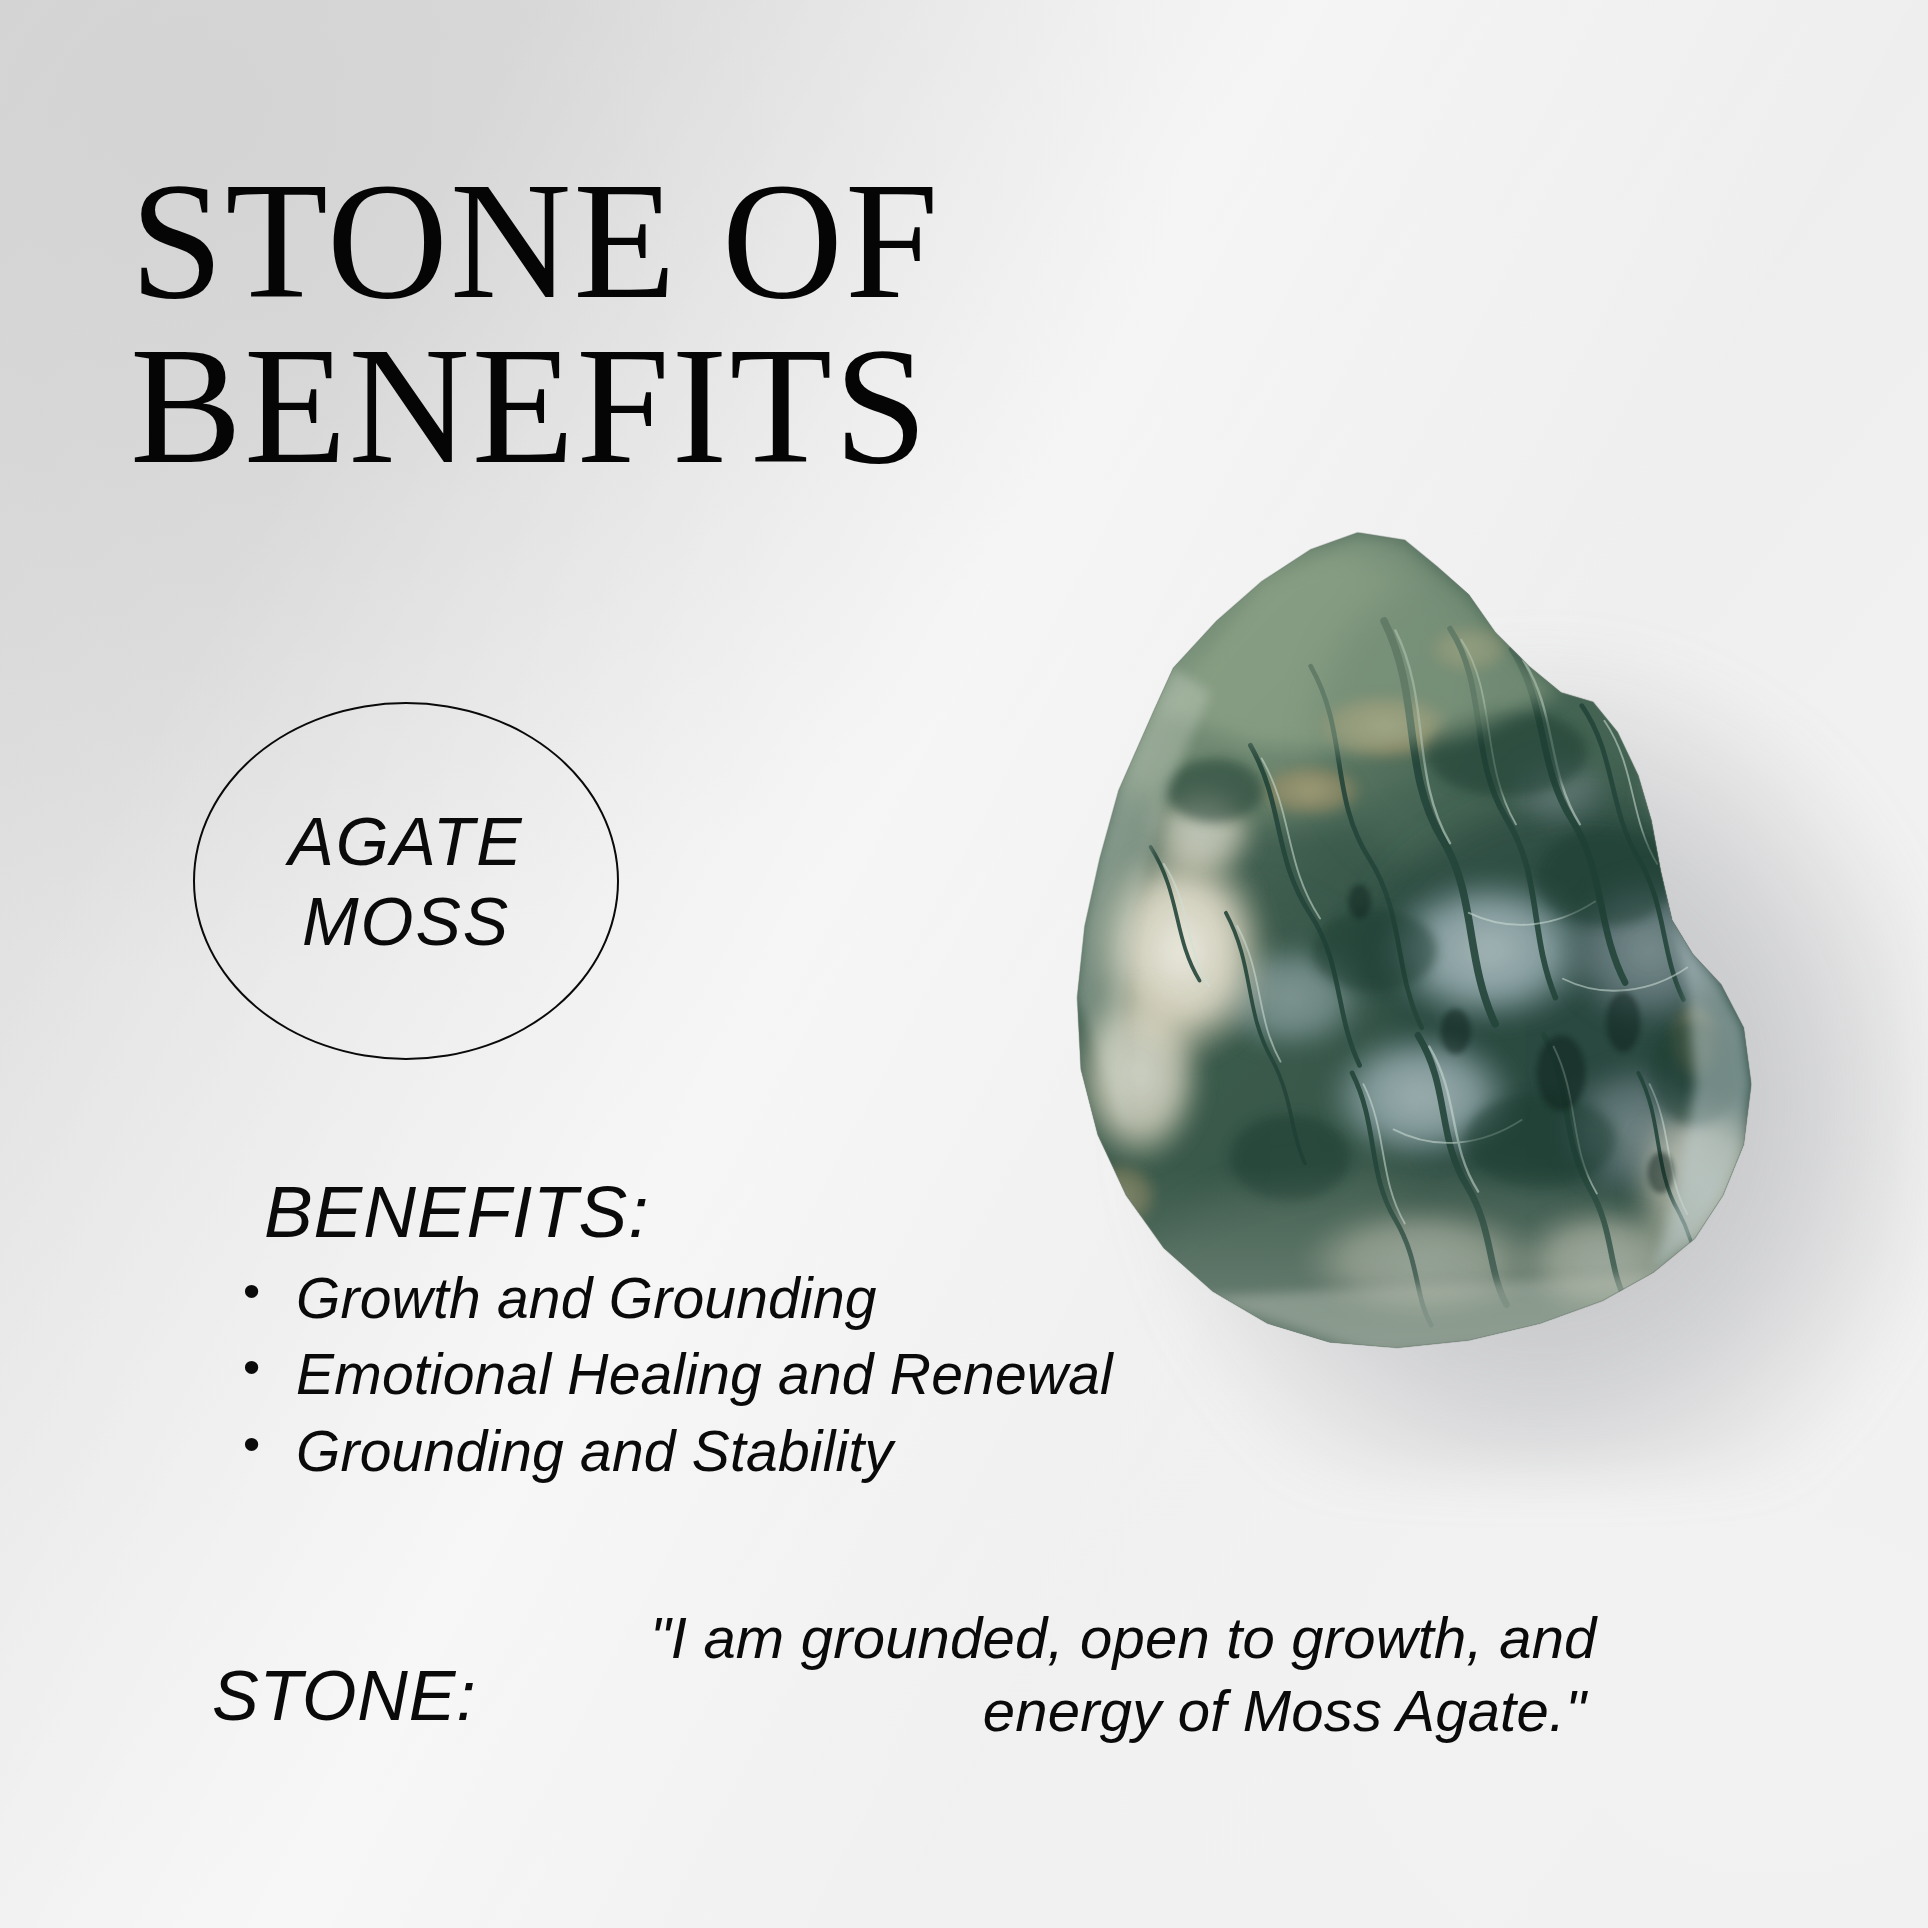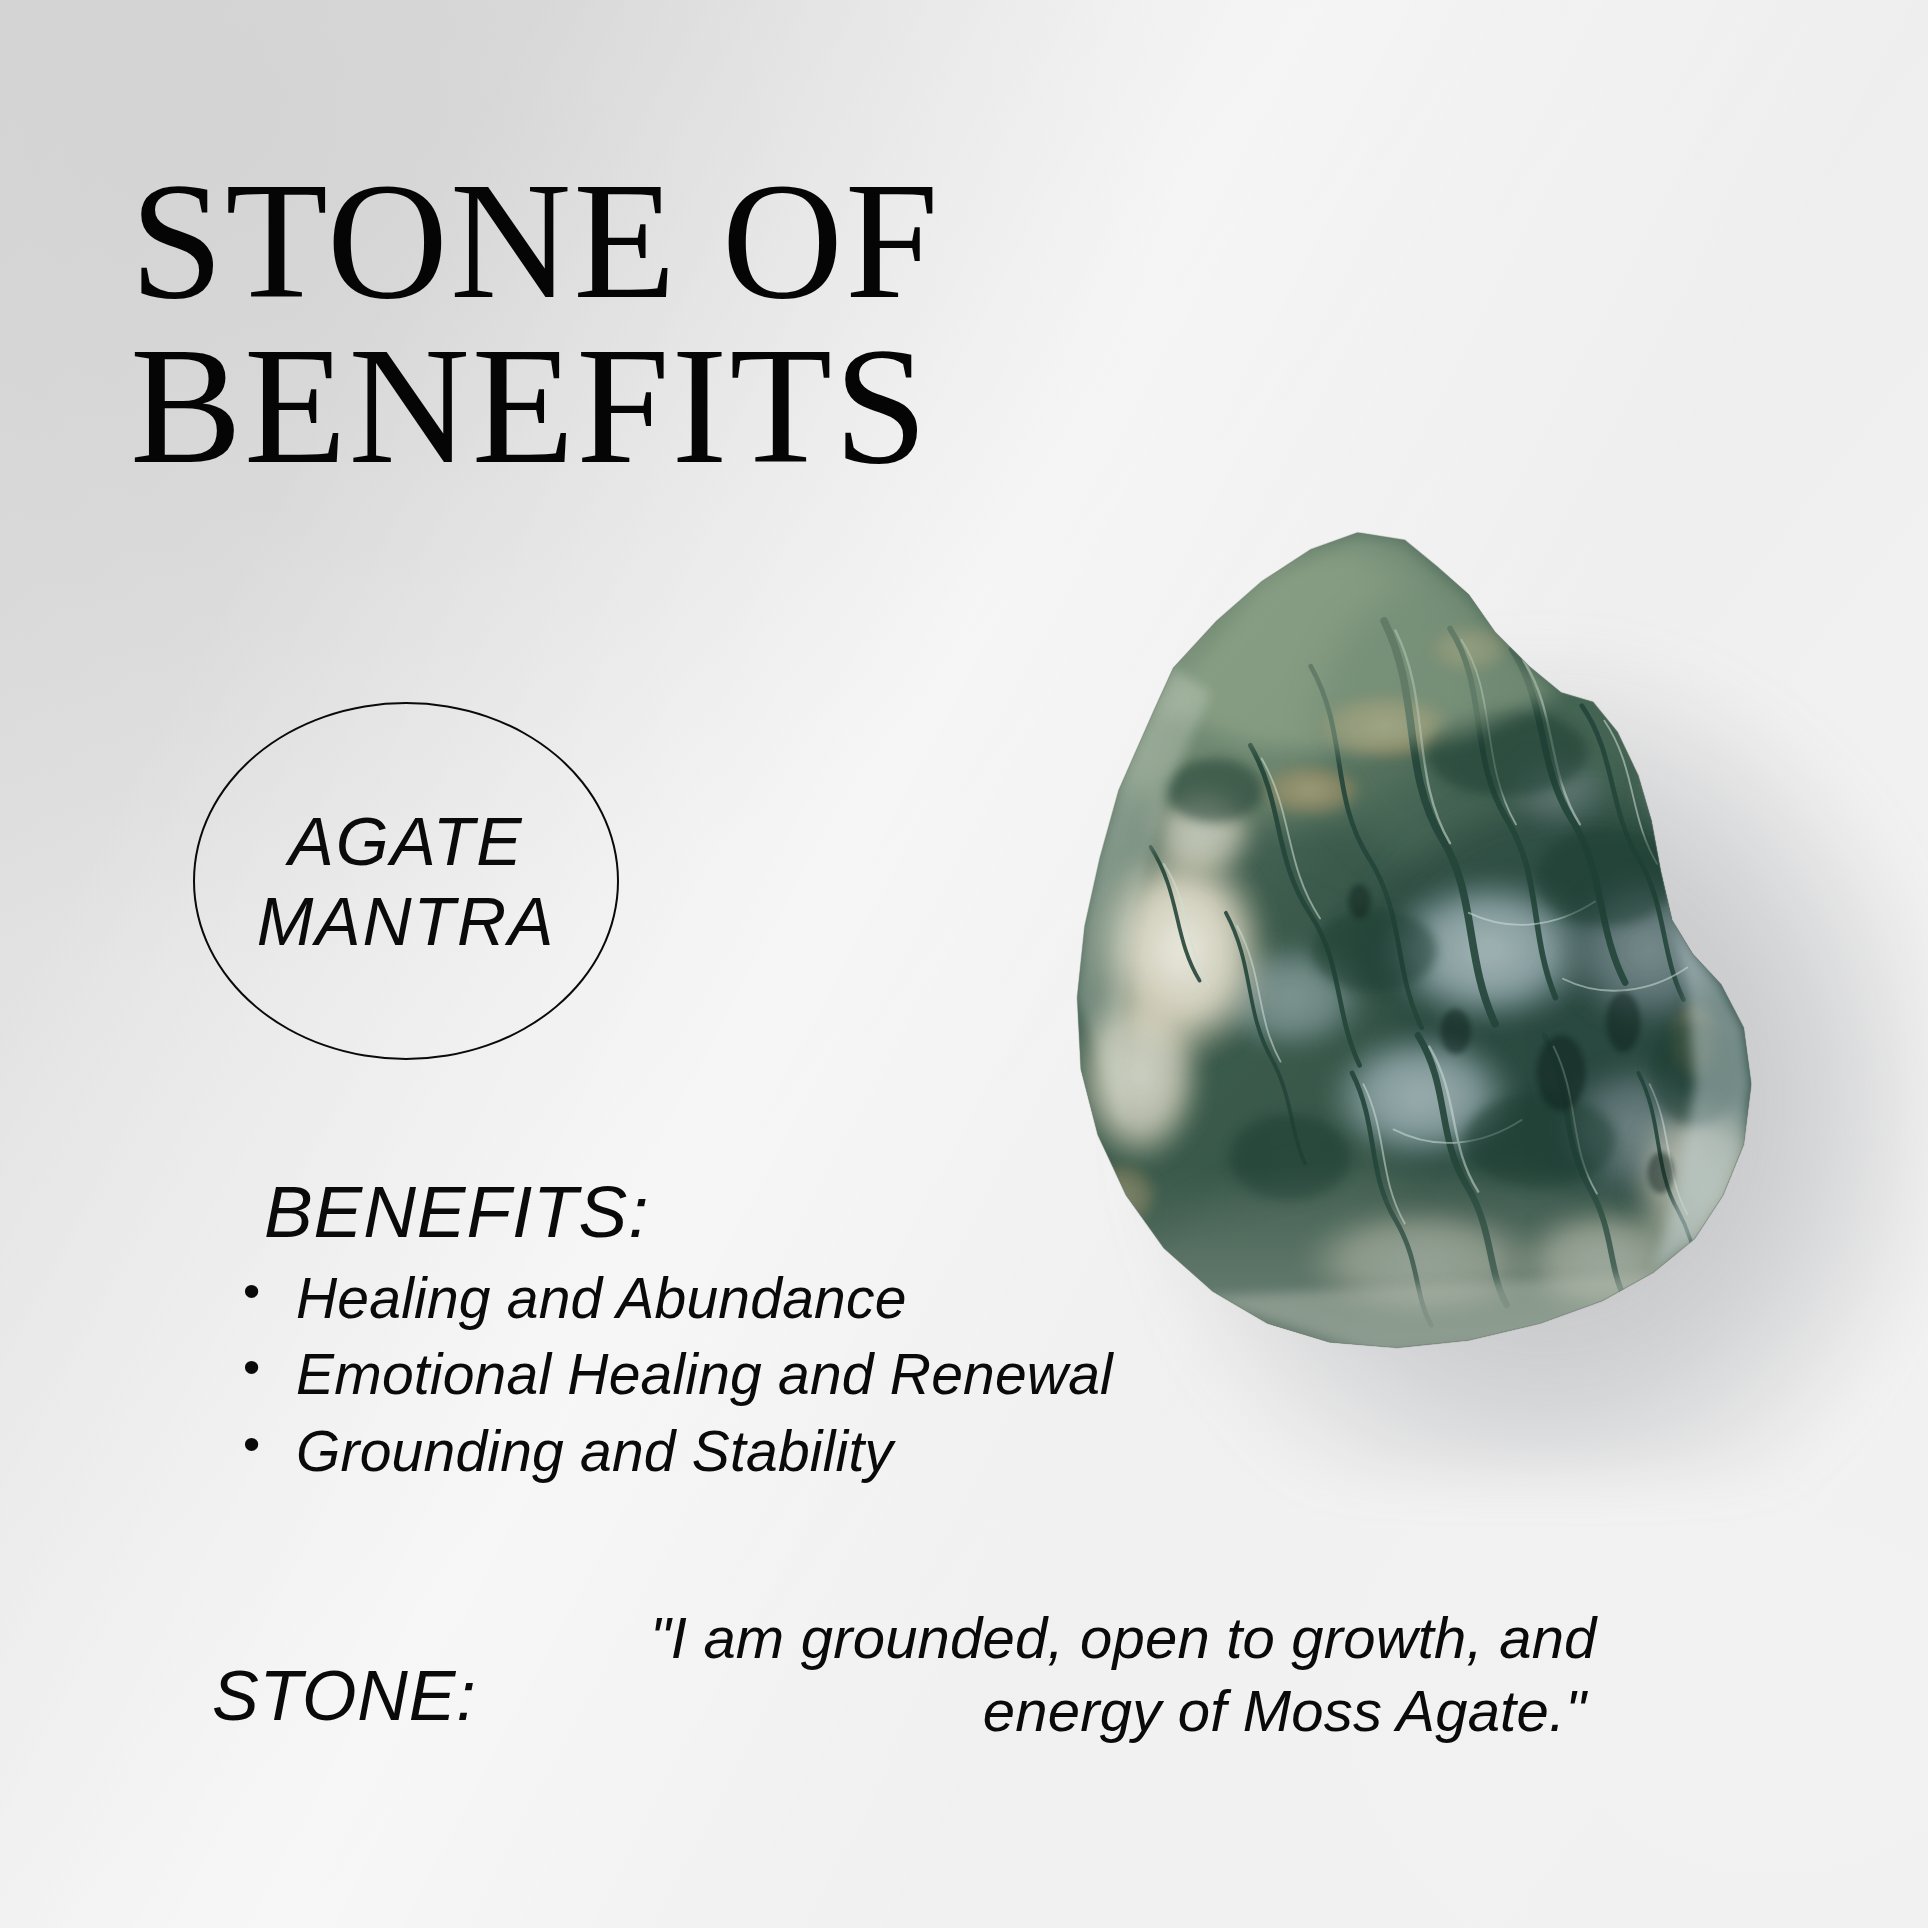--- a/index.html
+++ b/index.html
@@ -165,27 +165,27 @@
 <div id="poster">
 
   <h1 class="title">
     <span class="ln">STONE OF</span>
     <span class="ln">BENEFITS</span>
   </h1>
 
   <div class="badge">
     <div class="badge-text">
       <span>AGATE</span>
-      <span>MANTRA</span>
+      <span>MOSS</span>
     </div>
   </div>
 
   <div class="benefits-head">BENEFITS:</div>
   <ul class="benefits-list">
-    <li>Healing and Abundance</li>
+    <li>Growth and Grounding</li>
     <li>Emotional Healing and Renewal</li>
     <li>Grounding and Stability</li>
   </ul>
 
   <div class="mantra-wrap">
     <div class="mantra-label">STONE:</div>
     <div class="mantra-text">
       <span class="ln l1">"I am grounded, open to growth, and</span>
       <span class="ln l3">energy of Moss Agate."</span>
     </div>

